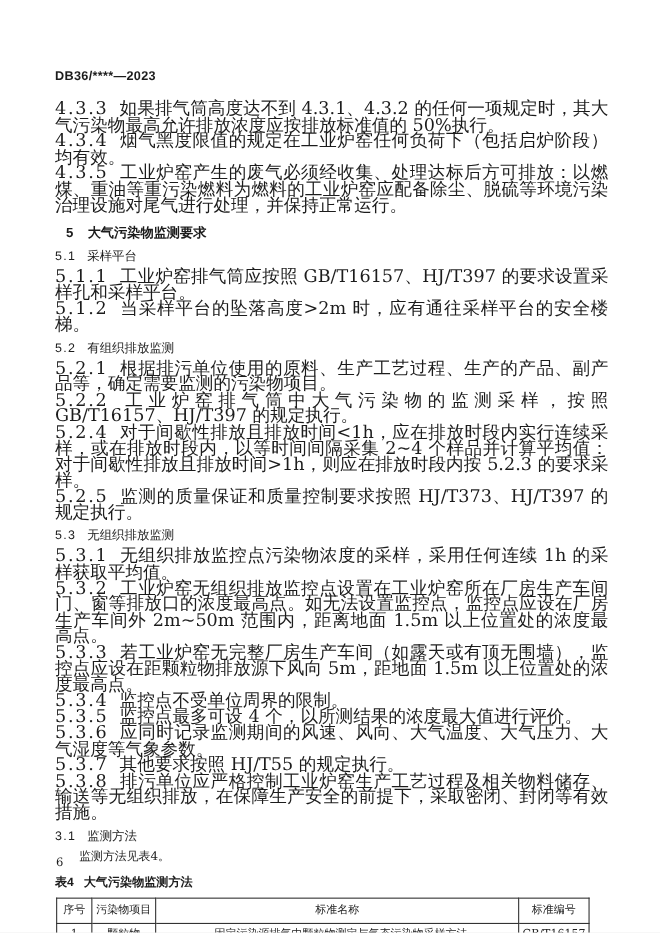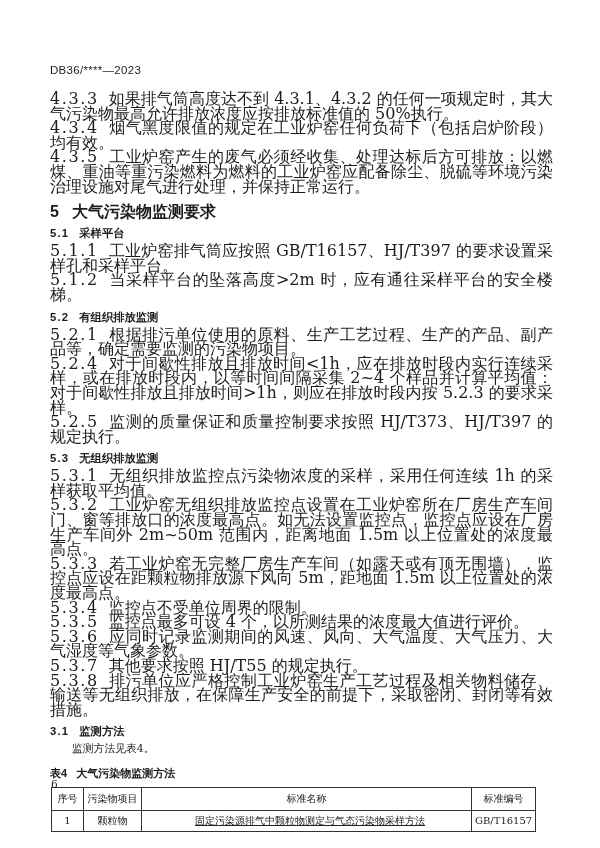--- a/index.html
+++ b/index.html
@@ -5,33 +5,33 @@
   html,body { margin:0; padding:0; background:#e9e9e9; }
   .page {
     width:600px; height:848px; margin:0 auto; position:relative;
     background:#ffffff; overflow:hidden; box-sizing:border-box;
     padding:64px 47px 0 50px;
     font-family:"DejaVu Serif","Liberation Serif",serif;
     color:#1c1c1c;
   }
   .doc-header {
     font-family:"Liberation Sans","DejaVu Sans",sans-serif;
-    font-weight:normal; font-size:11.5px; line-height:13px;
+    font-weight:bold; font-size:11.5px; line-height:13px;
     margin-bottom:15px; letter-spacing:0.3px;
   }
   .clause { margin:0; font-size:16px; line-height:14.6px; text-align:justify; }
   .cnum { margin-right:10px; letter-spacing:1.6px; white-space:nowrap; }
   .h1 {
     font-family:"Liberation Sans","DejaVu Sans",sans-serif;
-    font-weight:bold; font-size:16px; line-height:15px; margin:10px 0 4px;
+    font-weight:bold; font-size:12px; line-height:15px; margin:10px 10px 4px;
   }
   .h1 .hnum { margin-right:13px; }
   .h2 {
     font-family:"Liberation Sans","DejaVu Sans",sans-serif;
-    font-weight:bold; font-size:11.3px; line-height:15px; margin:7px 0 3px;
+    font-weight:normal; font-size:11.3px; line-height:15px; margin:7px 0 3px;
   }
   .h2 .hnum { margin-right:10px; letter-spacing:1.2px; }
   .indent-para { margin:3px 0 0; font-size:10.8px; line-height:14.6px; text-indent:22px; }
   .table-title {
     font-family:"Liberation Sans","DejaVu Sans",sans-serif;
     font-weight:bold; font-size:11px; line-height:15px;
     text-align:left; margin:9px 0 6px;
   }
   .table-title .tt-num { margin-right:9px; }
   table.std {
@@ -64,20 +64,21 @@
     <p class="clause"><span class="cnum">4.3.5</span><span>工业炉窑产生的废气必须经收集、处理达标后方可排放：以燃煤、重油等重污染燃料为燃料的工业炉窑应配备除尘、脱硫等环境污染治理设施对尾气进行处理，并保持正常运行。</span></p>
 
     <h1 class="h1"><span class="hnum">5</span><span>大气污染物监测要求</span></h1>
 
     <h2 class="h2"><span class="hnum">5.1</span><span>采样平台</span></h2>
     <p class="clause"><span class="cnum">5.1.1</span><span>工业炉窑排气筒应按照 GB/T16157、HJ/T397 的要求设置采样孔和采样平台。</span></p>
     <p class="clause"><span class="cnum">5.1.2</span><span>当采样平台的坠落高度&gt;2m 时，应有通往采样平台的安全楼梯。</span></p>
 
     <h2 class="h2"><span class="hnum">5.2</span><span>有组织排放监测</span></h2>
     <p class="clause"><span class="cnum">5.2.1</span><span>根据排污单位使用的原料、生产工艺过程、生产的产品、副产品等，确定需要监测的污染物项目。</span></p>
+    <p class="clause"><span class="cnum">5.2.2</span><span>工业炉窑排气筒中大气污染物的监测采样，按照 GB/T16157、HJ/T397 的规定执行。</span></p>
     <p class="clause"><span class="cnum">5.2.4</span><span>对于间歇性排放且排放时间&lt;1h，应在排放时段内实行连续采样，或在排放时段内，以等时间间隔采集 2~4 个样品并计算平均值：对于间歇性排放且排放时间&gt;1h，则应在排放时段内按 5.2.3 的要求采样。</span></p>
     <p class="clause"><span class="cnum">5.2.5</span><span>监测的质量保证和质量控制要求按照 HJ/T373、HJ/T397 的规定执行。</span></p>
 
     <h2 class="h2"><span class="hnum">5.3</span><span>无组织排放监测</span></h2>
     <p class="clause"><span class="cnum">5.3.1</span><span>无组织排放监控点污染物浓度的采样，采用任何连续 1h 的采样获取平均值。</span></p>
     <p class="clause"><span class="cnum">5.3.2</span><span>工业炉窑无组织排放监控点设置在工业炉窑所在厂房生产车间门、窗等排放口的浓度最高点。如无法设置监控点，监控点应设在厂房生产车间外 2m~50m 范围内，距离地面 1.5m 以上位置处的浓度最高点。</span></p>
     <p class="clause"><span class="cnum">5.3.3</span><span>若工业炉窑无完整厂房生产车间（如露天或有顶无围墙），监控点应设在距颗粒物排放源下风向 5m，距地面 1.5m 以上位置处的浓度最高点。</span></p>
     <p class="clause"><span class="cnum">5.3.4</span><span>监控点不受单位周界的限制。</span></p>
     <p class="clause"><span class="cnum">5.3.5</span><span>监控点最多可设 4 个，以所测结果的浓度最大值进行评价。</span></p>
     <p class="clause"><span class="cnum">5.3.6</span><span>应同时记录监测期间的风速、风向、大气温度、大气压力、大气湿度等气象参数。</span></p>

